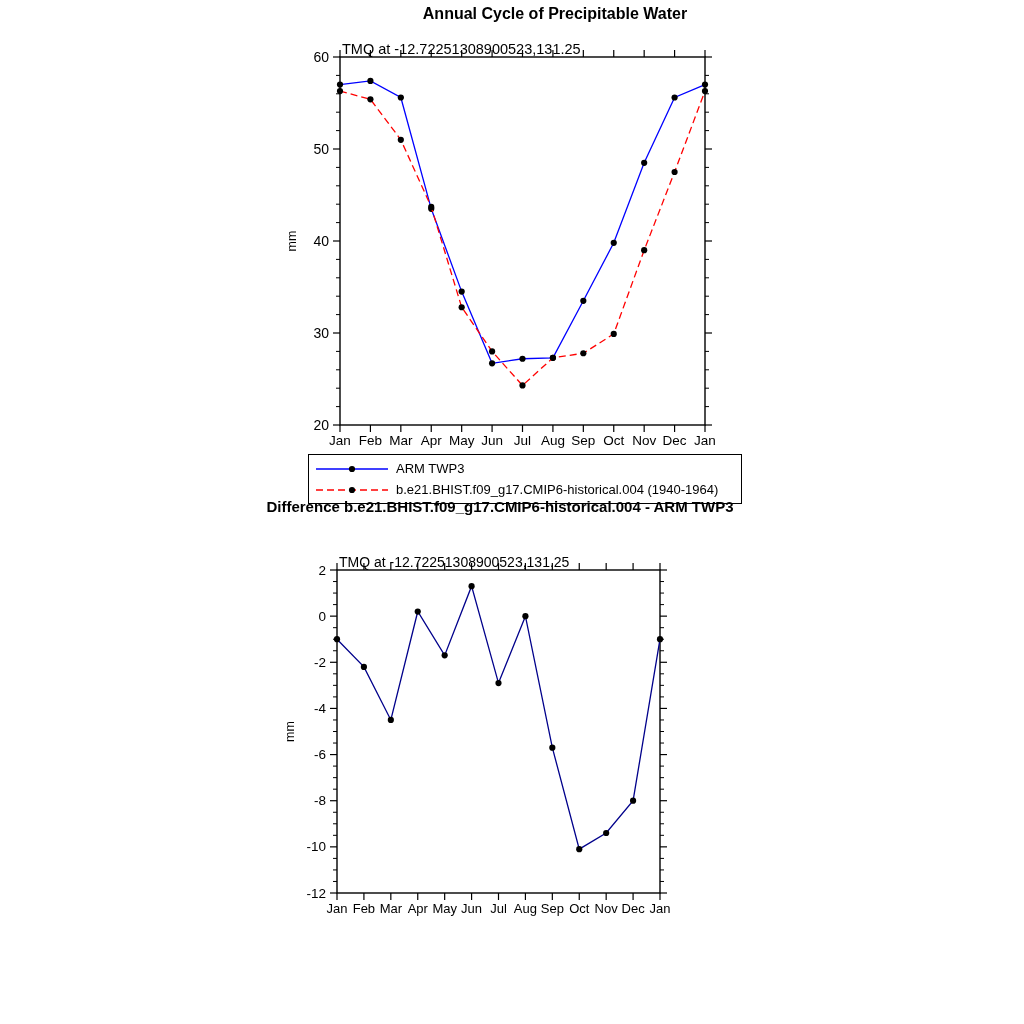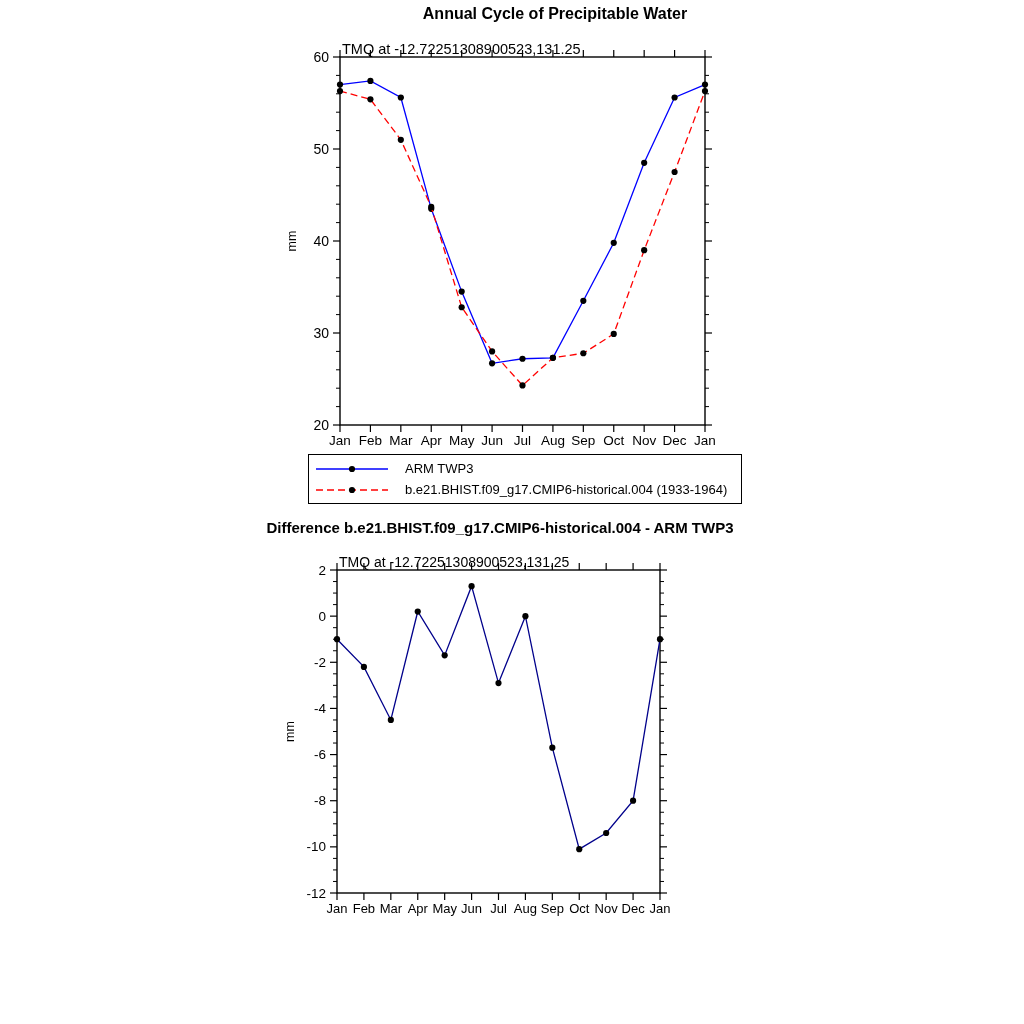--- a/index.html
+++ b/index.html
@@ -2,29 +2,29 @@
 <html><head>
 <meta charset="utf-8">
 <style>
   html,body{margin:0;padding:0;}
   body{width:1024px;height:1024px;background:#ffffff;font-family:"Liberation Sans","DejaVu Sans",sans-serif;color:#000;}
   .figure{position:relative;width:1024px;height:1024px;overflow:hidden;background:#fff;}
   .chart-title{position:absolute;font-weight:bold;font-size:16px;text-align:center;white-space:nowrap;}
   .chart-subtitle{position:absolute;font-size:14.5px;white-space:nowrap;margin-top:12px;}
   #title-0{left:320px;top:5px;width:470px;}
   #subtitle-0{left:342px;top:29px;}
-  #title-1{left:145px;top:519px;width:710px;font-size:15px;}
+  #title-1{left:145px;top:498px;width:710px;font-size:15px;}
   #subtitle-1{left:339px;top:542px;font-size:14px;}
   svg.plot{position:absolute;overflow:visible;}
   #svg-chart-0{left:270px;top:44px;}
   #svg-chart-1{left:270px;top:557px;}
   svg text{font-family:"Liberation Sans","DejaVu Sans",sans-serif;fill:#000;}
   .legend{position:absolute;left:308px;top:454px;width:434px;border:1px solid #000;background:#fff;padding:3px 5px;box-sizing:border-box;}
   .legend-row{display:flex;align-items:center;height:21px;}
-  .legend-row span{font-size:13px;margin-left:15px;white-space:nowrap;}
+  .legend-row span{font-size:13px;margin-left:6px;white-space:nowrap;}
 </style>
 </head>
 <body>
 
 <div class="figure">
 
   <div class="chart-title" id="title-0">Annual Cycle of Precipitable Water</div>
 
   <div class="chart-subtitle" id="subtitle-0">TMQ at -12.72251308900523,131.25</div>
 
@@ -153,21 +153,21 @@
           <line x1="2" y1="7" x2="74" y2="7" stroke="#0000ff" stroke-width="1.3"></line>
           <circle cx="38" cy="7" r="3.1" fill="#000000"></circle>
         </svg>
       <span>ARM TWP3</span>
     </div>
     <div class="legend-row">
       <svg class="legend-sample" width="76" height="14">
           <line x1="2" y1="7" x2="74" y2="7" stroke="#ff0000" stroke-width="1.3" stroke-dasharray="7,4"></line>
           <circle cx="38" cy="7" r="3.1" fill="#000000"></circle>
         </svg>
-      <span>b.e21.BHIST.f09_g17.CMIP6-historical.004 (1933-1964)</span>
+      <span>b.e21.BHIST.f09_g17.CMIP6-historical.004 (1940-1964)</span>
     </div>
   </div>
 
   <div class="chart-title" id="title-1">Difference b.e21.BHIST.f09_g17.CMIP6-historical.004 - ARM TWP3</div>
 
   <div class="chart-subtitle" id="subtitle-1">TMQ at -12.72251308900523,131.25</div>
 
   <svg class="plot" id="svg-chart-1" width="460" height="380">
       <rect x="67" y="13" width="323" height="323" fill="none" stroke="#000" stroke-width="1.4"></rect>
       <line x1="67" y1="324.4642857142857" x2="63" y2="324.4642857142857" stroke="#000" stroke-width="1"></line>

